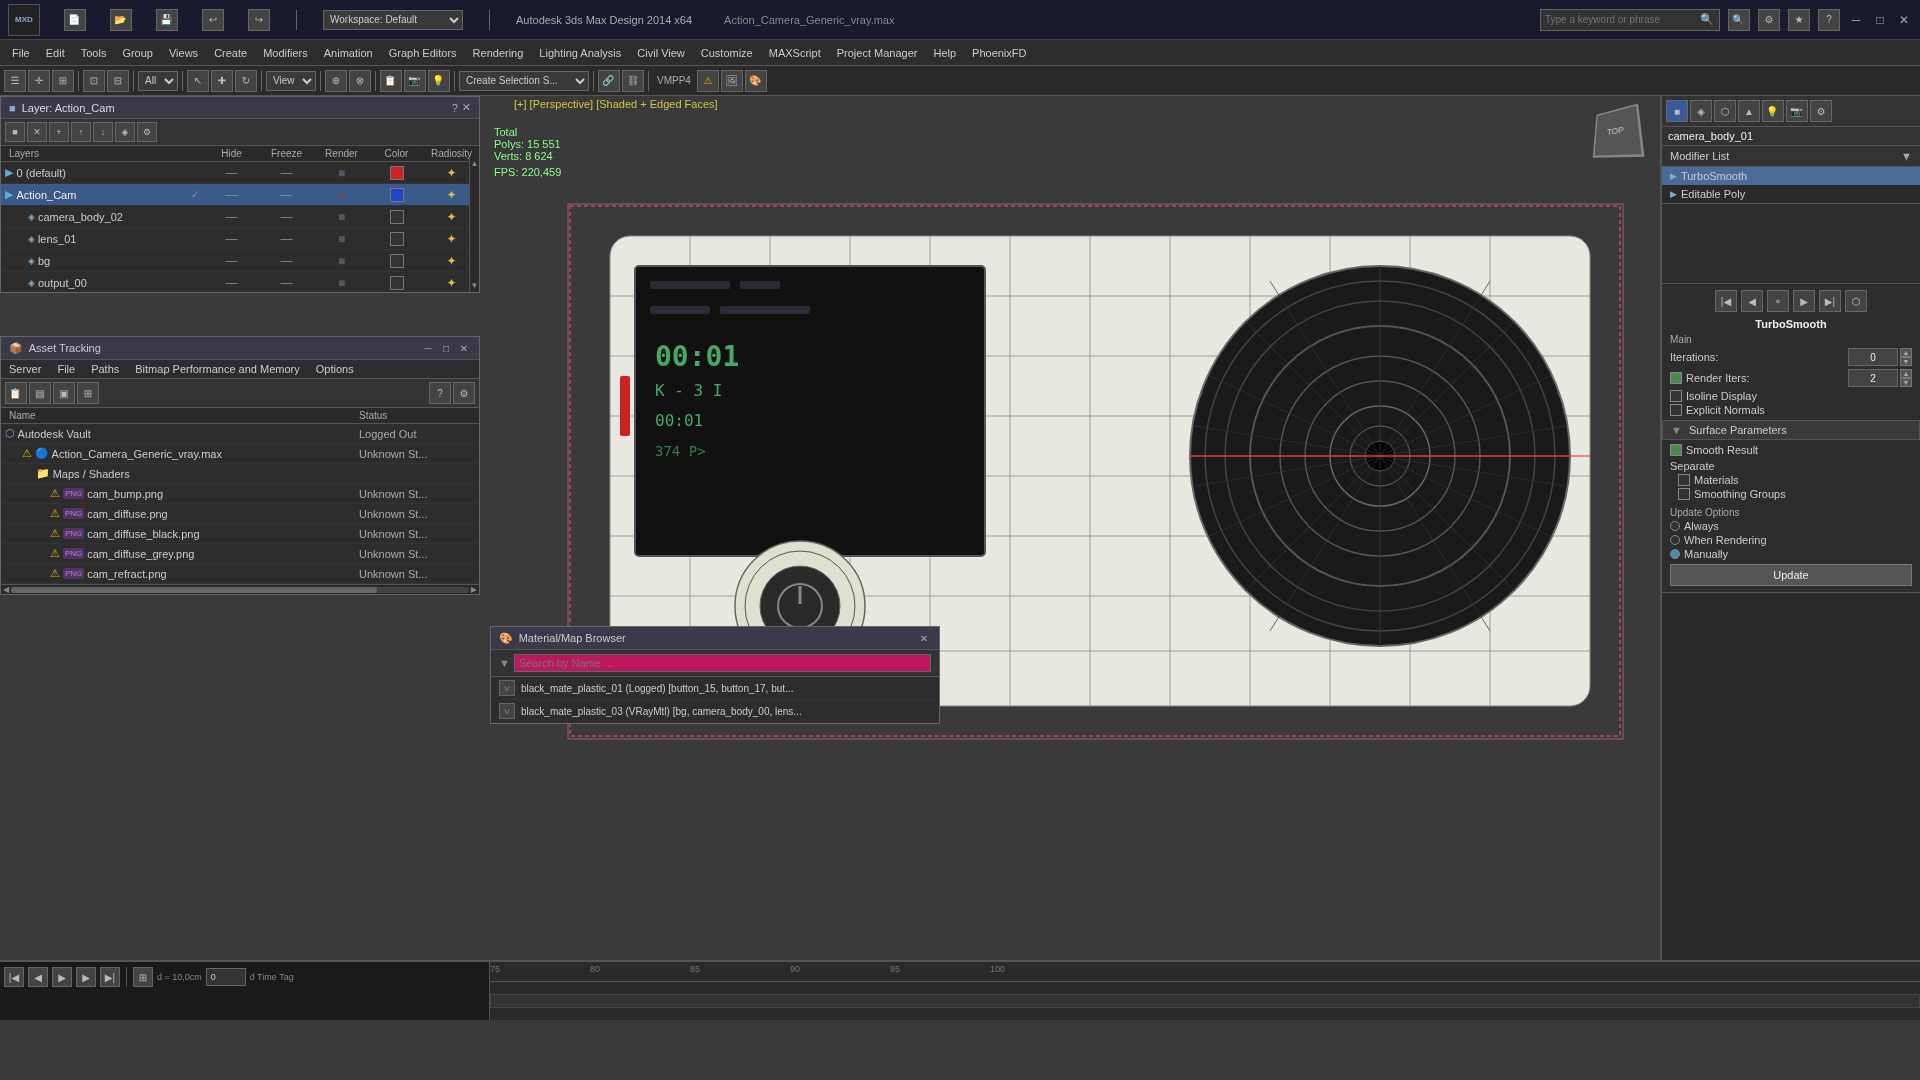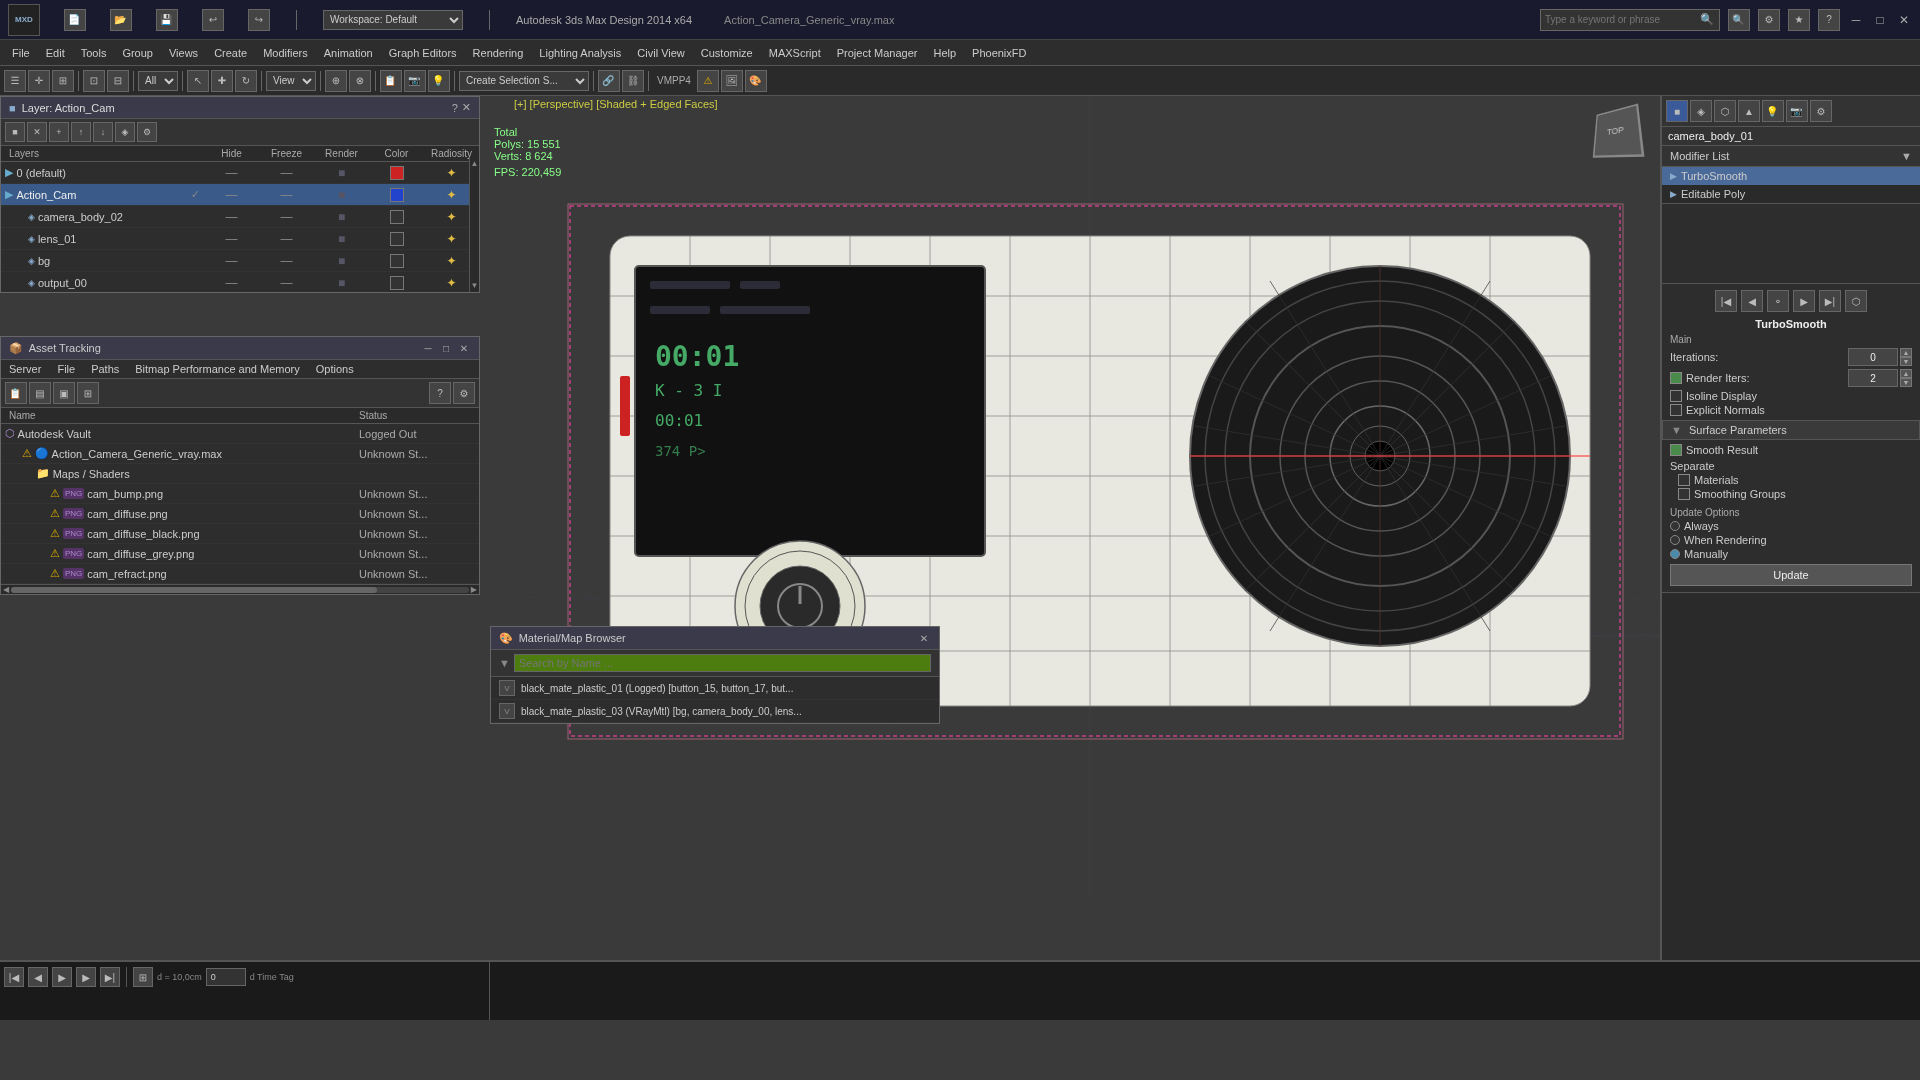--- a/index.html
+++ b/index.html
@@ -221,21 +221,21 @@
     #mb-title {
       background: #3a3a4a; padding: 4px 8px;
       display: flex; align-items: center; justify-content: space-between;
       border-bottom: 1px solid #555;
     }
     #mb-search {
       padding: 4px 8px; background: #333; border-bottom: 1px solid #555;
       display: flex; align-items: center;
     }
     #mb-search input {
-      width: 100%; background: #4d7c0f; border: 1px solid #666;
+      width: 100%; background: #be185d; border: 1px solid #666;
       color: #ccc; padding: 2px 4px; font-size: 11px;
     }
     #mb-section-title {
       background: #444; padding: 3px 8px; font-size: 11px; color: #eee;
       border-bottom: 1px solid #555;
     }
     .mb-item {
       display: flex; align-items: center; gap: 6px;
       padding: 3px 8px; border-bottom: 1px solid #333;
       font-size: 10px; color: #ccc; cursor: pointer;
@@ -960,15 +960,29 @@
         <div class="transport-btn">▶</div>
         <div class="transport-btn">▶|</div>
         <div style="width:1px;height:20px;background:#555;margin:0 2px;"></div>
         <div class="transport-btn">⊞</div>
         <span style="color:#888;font-size:9px;">d = 10,0cm</span>
         <div style="height:18px;background:#333;border:1px solid #666;display:flex;align-items:center;padding:0 4px;font-size:9px;color:#ccc;width:40px;">0</div>
         <span style="color:#888;font-size:9px;">d Time Tag</span>
       </div>
     </div>
 
+    <div style="flex:1;display:flex;flex-direction:column;overflow:hidden;">
+      <div style="height:20px;background:#2a2a2a;display:flex;align-items:flex-end;border-bottom:1px solid #555;position:relative;overflow:hidden;">
+        <div class="t-marker" style="left:0px;">75</div>
+        <div class="t-marker" style="left:100px;">80</div>
+        <div class="t-marker" style="left:200px;">85</div>
+        <div class="t-marker" style="left:300px;">90</div>
+        <div class="t-marker" style="left:400px;">95</div>
+        <div class="t-marker" style="left:500px;">100</div>
+      </div>
+      <div style="flex:1;background:#2a2a2a;position:relative;">
+
+        <div style="position:absolute;left:0;right:0;top:50%;transform:translateY(-50%);height:14px;background:#333;border:1px solid #444;"></div>
+      </div>
+    </div>
 
   </div>
 </div>
 
 </body></html>

